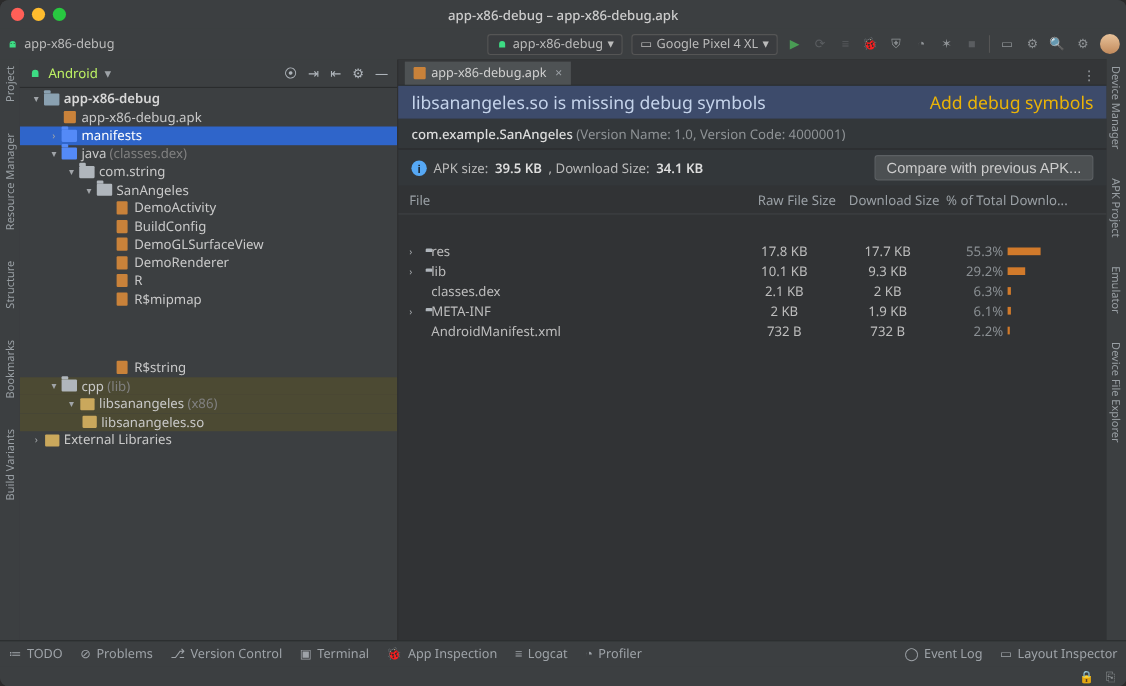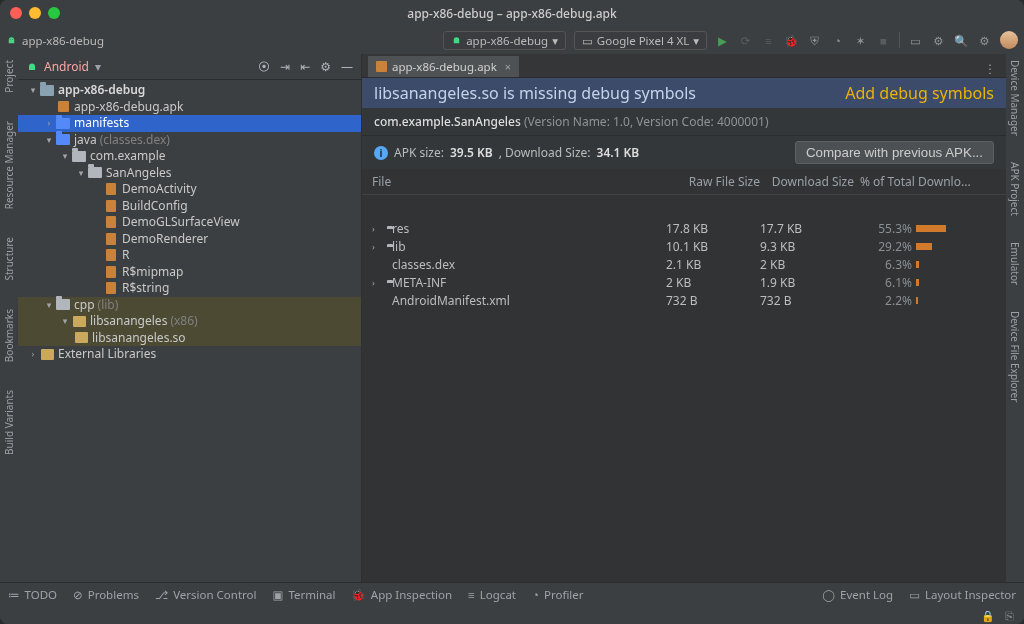--- a/index.html
+++ b/index.html
@@ -29,21 +29,21 @@
   .main { flex:1; display:flex; min-height:0; }
   .left-gutter, .right-gutter { width:18px; background:#3c3f41; display:flex; flex-direction:column; align-items:center; padding-top:6px; gap:8px; }
   .gutter-tab { color:#9aa0a5; font-size:10px; display:flex; align-items:center; gap:3px; }
   .vtext-l { writing-mode:vertical-rl; transform:rotate(180deg); }
   .vtext-r { writing-mode:vertical-rl; }
   .right-gutter { justify-content:flex-start; }
   .right-gutter .gutter-tab + .gutter-tab { margin-top:18px; }
 
   .project-panel { width:344px; background:#3c3f41; display:flex; flex-direction:column; border-right:1px solid #2e2f30; }
   .pp-header { height:26px; display:flex; align-items:center; padding:0 8px; border-bottom:1px solid #2a2c2d; gap:6px; }
-  .pp-header .label { color:#fca5a5; }
+  .pp-header .label { color:#bef264; }
   .pp-header .icons { margin-left:auto; display:flex; gap:10px; color:#aeb4ba; }
   .tree { flex:1; overflow:auto; padding-top:2px; }
   .tree-row { display:flex; align-items:center; height:16.5px; line-height:16.5px; padding-right:8px; white-space:nowrap; }
   .tree-row .arw { width:10px; text-align:center; color:#a0a4a8; font-size:9px; margin-right:2px; }
   .tree-row .ico { width:14px; height:14px; margin-right:4px; display:inline-flex; align-items:center; justify-content:center; }
   .tree-row .lbl { color:#c9c9c9; }
   .tree-row .dimtxt { color:#808080; margin-left:3px; }
   .tree-row.bold .lbl { font-weight:600; color:#d8d8d8; }
   .tree-row.sel-blue { background:#2F65CA; color:#fff; }
   .tree-row.sel-blue .lbl { color:#fff; }
@@ -64,21 +64,21 @@
   .size-row .info { width:14px; height:14px; border-radius:50%; background:#56a8f5; color:#1e2a36; font-weight:700; display:flex; align-items:center; justify-content:center; font-size:10px; }
   .size-row .b { color:#ddd; font-weight:600; }
   .btn-compare { margin-left:auto; background:#4c5052; border:1px solid #5c6063; border-radius:3px; padding:3px 10px; color:#ccc; }
 
   .filetbl { flex:1; background:#313335; display:flex; flex-direction:column; overflow:auto;gap:24px; }
   .ft-head { display:grid; grid-template-columns:1fr 94px 94px 140px; padding:4px 12px 4px 10px; color:#9aa0a5; border-bottom:1px solid #3f4244; }
   .ft-head .c2,.ft-head .c3 { text-align:right; }
   .ft-row { display:grid; grid-template-columns:1fr 94px 94px 58px 82px; padding:1px 12px 1px 10px; align-items:center; height:18px; color:#bdbdbd; }
   .ft-row .fn { display:flex; align-items:center; gap:5px; }
   .ft-row .arw { width:10px; font-size:9px; color:#a0a4a8; }
-  .ft-row .c2,.ft-row .c3 { text-align:left; font-variant-numeric:tabular-nums; }
+  .ft-row .c2,.ft-row .c3 { text-align:center; font-variant-numeric:tabular-nums; }
   .ft-row .pct { text-align:right; color:#8a8f93; font-variant-numeric:tabular-nums; }
   .ft-row .bar { height:11px; position:relative; }
   .ft-row .bar .fill { position:absolute; left:4px; top:2px; bottom:2px; background:#d17a2b; }
 
   
   .status { height:24px; background:#3c3f41; border-top:1px solid #2a2c2d; display:flex; align-items:center; padding:0 8px; font-size:11.5px; gap:16px; color:#9ea3a8; }
   .status .item { display:flex; align-items:center; gap:5px; }
   .status .r { margin-left:auto; }
   .toolstrip { height:18px; background:#3c3f41; display:flex; align-items:center; justify-content:flex-end; padding:0 10px; gap:10px; color:#8f9396; font-size:11px; }
 
@@ -208,21 +208,21 @@
               <span class="folder blue"></span>
             </span>
             <span class="lbl">java</span>
             <span class="dimtxt">(classes.dex)</span>
           </div>
           <div class="tree-row" style="padding-left: 42px;">
             <span class="arw">▾</span>
             <span class="ico">
               <span class="folder"></span>
             </span>
-            <span class="lbl">com.example</span>
+            <span class="lbl">com.string</span>
           </div>
           <div class="tree-row" style="padding-left: 58px;">
             <span class="arw">▾</span>
             <span class="ico">
               <span class="folder"></span>
             </span>
             <span class="lbl">SanAngeles</span>
           </div>
           <div class="tree-row" style="padding-left: 74px;">
             <span class="arw"></span>
@@ -259,21 +259,21 @@
             </span>
             <span class="lbl">R</span>
           </div>
           <div class="tree-row" style="padding-left: 74px;">
             <span class="arw"></span>
             <span class="ico">
               <span class="file-dot"></span>
             </span>
             <span class="lbl">R$mipmap</span>
           </div>
-          <div class="tree-row" style="padding-left: 74px;">
+          <div class="tree-row" style="padding-left: 74px; margin-top: 46px;">
             <span class="arw"></span>
             <span class="ico">
               <span class="file-dot"></span>
             </span>
             <span class="lbl">R$string</span>
           </div>
           <div class="tree-row sel-olive" style="padding-left: 26px;">
             <span class="arw">▾</span>
             <span class="ico">
               <span class="folder"></span>

